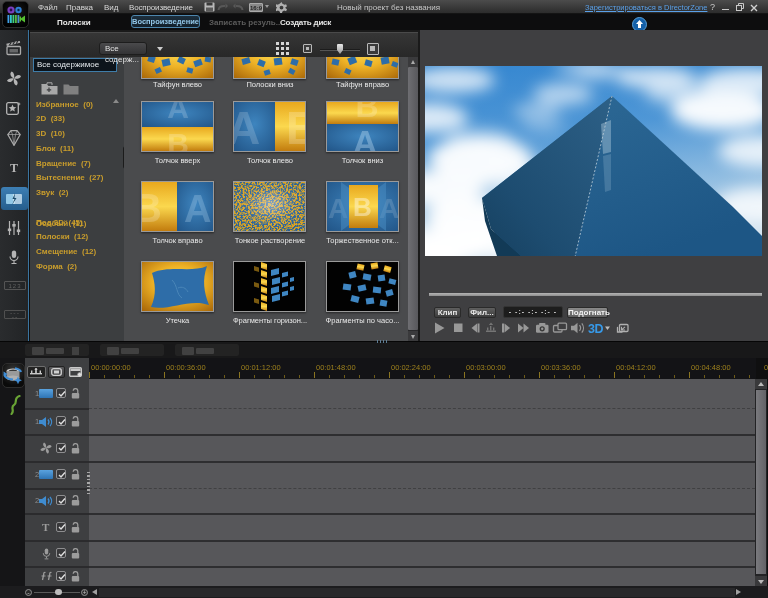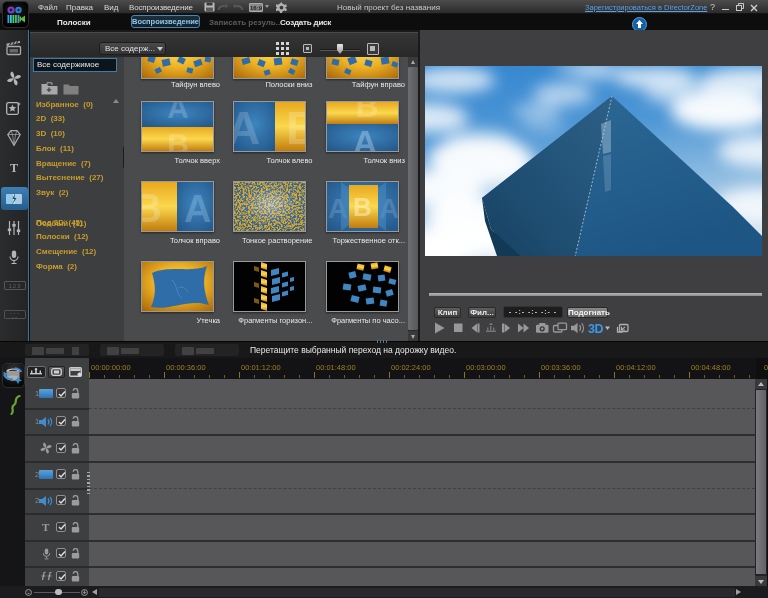--- a/index.html
+++ b/index.html
@@ -17,23 +17,23 @@
 #sidebar{left:0;top:30px;width:28px;height:311px;background:linear-gradient(90deg,#2a2c2e,#222426)}
 #sidebluesel{left:1px;top:187px;width:27px;height:23px;background:linear-gradient(#3d7fb4,#255d8c);border-radius:3px}
 #sideline{left:28px;top:30px;width:1.3px;height:311px;background:#3a749f}
 
 #catpanel{left:29.5px;top:56px;width:94.5px;height:285px;background:#3c3e40}
 #searchbox{left:33px;top:58px;width:84px;height:14px;background:#0d141b;border:1px solid #3f7da9;color:#e3e8ec;font-size:8px;line-height:12px;padding-left:3px}
 .cat{position:absolute;left:36px;color:#c99d2c;font-size:8px;font-weight:bold;white-space:nowrap}
 
 #library{left:124px;top:30px;width:295.5px;height:311px;background:#4a4b4d}
 #libtoolbar{left:29.5px;top:32px;width:390px;height:24.5px;background:linear-gradient(#363636,#282828);border-top:1px solid #4a4a4a}
-#libdrop{left:99px;top:42px;width:67px;height:13px;background:linear-gradient(#4a4a4c,#333335);border:1px solid #1d1d1d;border-radius:3px;color:#e2e2e2;font-size:8px;line-height:11px;padding-left:5px}
+#libdrop{left:99px;top:42px;width:48px;height:13px;background:linear-gradient(#4a4a4c,#333335);border:1px solid #1d1d1d;border-radius:3px;color:#e2e2e2;font-size:8px;line-height:11px;padding-left:5px}
 .thumb{position:absolute;width:73px;height:51px;border:1px solid #9a9a9a;box-shadow:0 1px 2px rgba(0,0,0,.5);overflow:hidden}
-.tlabel{position:absolute;width:85px;text-align:right;color:#e8e8e8;font-size:7.5px;white-space:nowrap;overflow:hidden}
+.tlabel{position:absolute;width:85px;text-align:center;color:#e8e8e8;font-size:7.5px;white-space:nowrap;overflow:hidden}
 
 #preview{left:419.5px;top:30px;width:348.5px;height:311px;background:#3f3f41}
 #video{left:425px;top:66px;width:337px;height:190px;overflow:hidden}
 .pbtn{position:absolute;height:11px;background:linear-gradient(#5f5f5f,#3c3c3c);border:1px solid #2a2a2a;border-radius:2px;color:#e9e9e9;font-size:8px;font-weight:bold;text-align:center;line-height:9px}
 
 #hintbar{left:0;top:341px;width:768px;height:17px;background:#181819;border-top:1px solid #060606}
 .dgrp{position:absolute;top:344px;width:64px;height:12px;background:#232323;border-radius:2px}
 
 #tlleft{left:0;top:358px;width:25px;height:240px;background:#151517}
 #tlhead{left:25px;top:358px;width:63.5px;height:228px;background:#3e3f41}
@@ -521,21 +521,20 @@
     <div class="dgrp" style="left:175px"></div>
 <svg class="ab" style="left:32px;top:345.5px" width="200" height="10" viewBox="0 0 200 10" fill="#414141">
       <rect x="0" y="1" width="12" height="8" rx="1"></rect>
       <rect x="14" y="2" width="18" height="6" rx="1"></rect>
       <rect x="40" y="1" width="7" height="8"></rect>
       <rect x="75" y="1" width="12" height="8" rx="1"></rect>
       <rect x="89" y="2" width="18" height="6" rx="1"></rect>
       <rect x="150" y="1" width="12" height="8" rx="1"></rect>
       <rect x="164" y="2" width="18" height="6" rx="1"></rect>
     </svg>
-<div class="ab" style="left:250px;top:345px;color:#e8e8e8;font-size:8.5px;white-space:nowrap">Перетащите выбранный переход на дорожку видео.</div>
 <div class="ab" style="left:377px;top:340px;width:10px;height:2.5px;background:repeating-linear-gradient(90deg,#5d7d95 0 1.5px,transparent 1.5px 3px)"></div>
 
 <div class="ab" id="tlleft"></div>
 <div class="ab" style="left:1.5px;top:362.5px;width:23px;height:25px;background:radial-gradient(circle at 50% 30%,#3a3a3a,#0a0a0a 75%);border-radius:5px;border:1px solid #2e2e2e"></div>
 <svg class="ab" style="left:3px;top:364.5px" width="20" height="21" viewBox="0 0 20 21">
 <ellipse cx="10" cy="6" rx="6.5" ry="2.6" fill="#c8c8c8"></ellipse>
 <ellipse cx="10" cy="6" rx="4" ry="1.5" fill="#3a3a3a"></ellipse>
 <path d="M3.5,6 V13 A6.5,2.6 0 0 0 16.5,13 V6" fill="#9a9a9a"></path>
 <ellipse cx="10" cy="13" rx="6.5" ry="2.6" fill="#b0b0b0"></ellipse>
 <path d="M2,9 A9,4.5 0 0 0 10,14.5" stroke="#3f8cd4" stroke-width="2.2" fill="none"></path>

